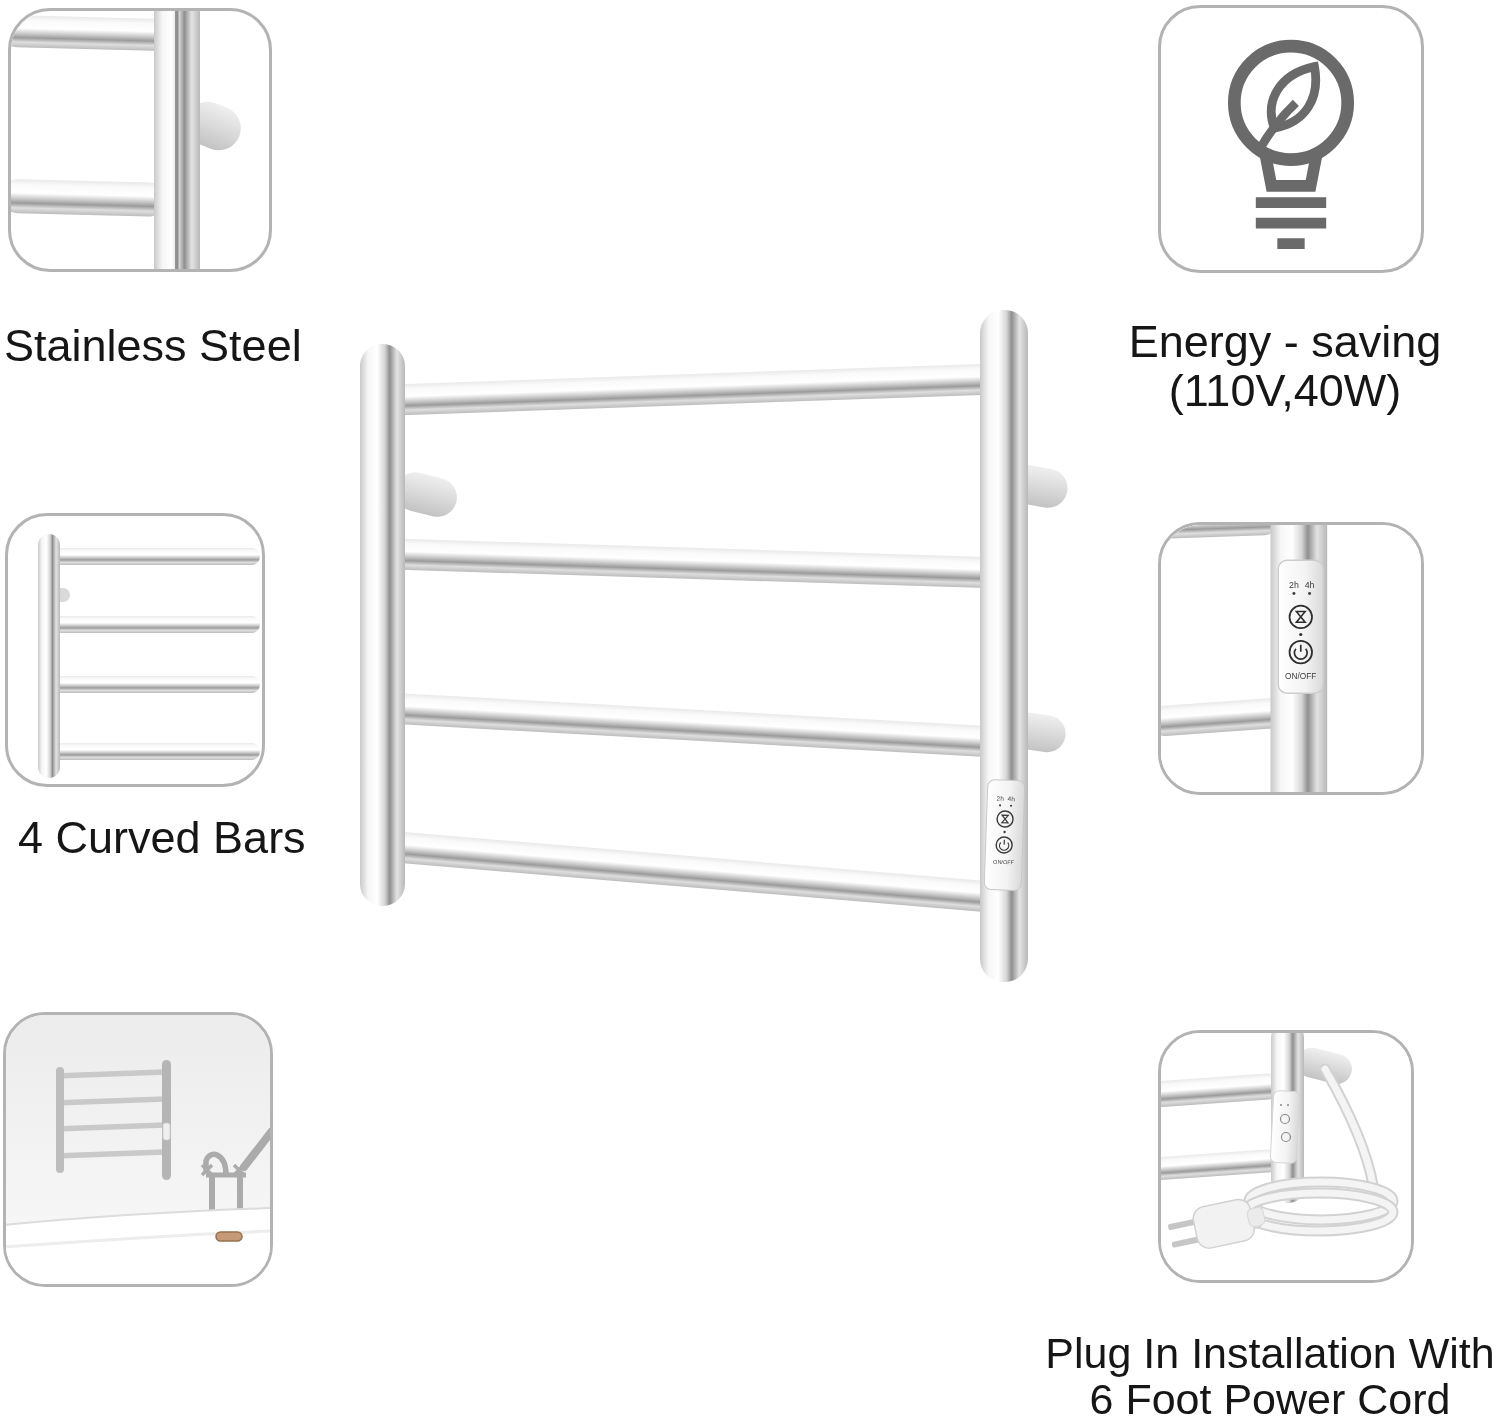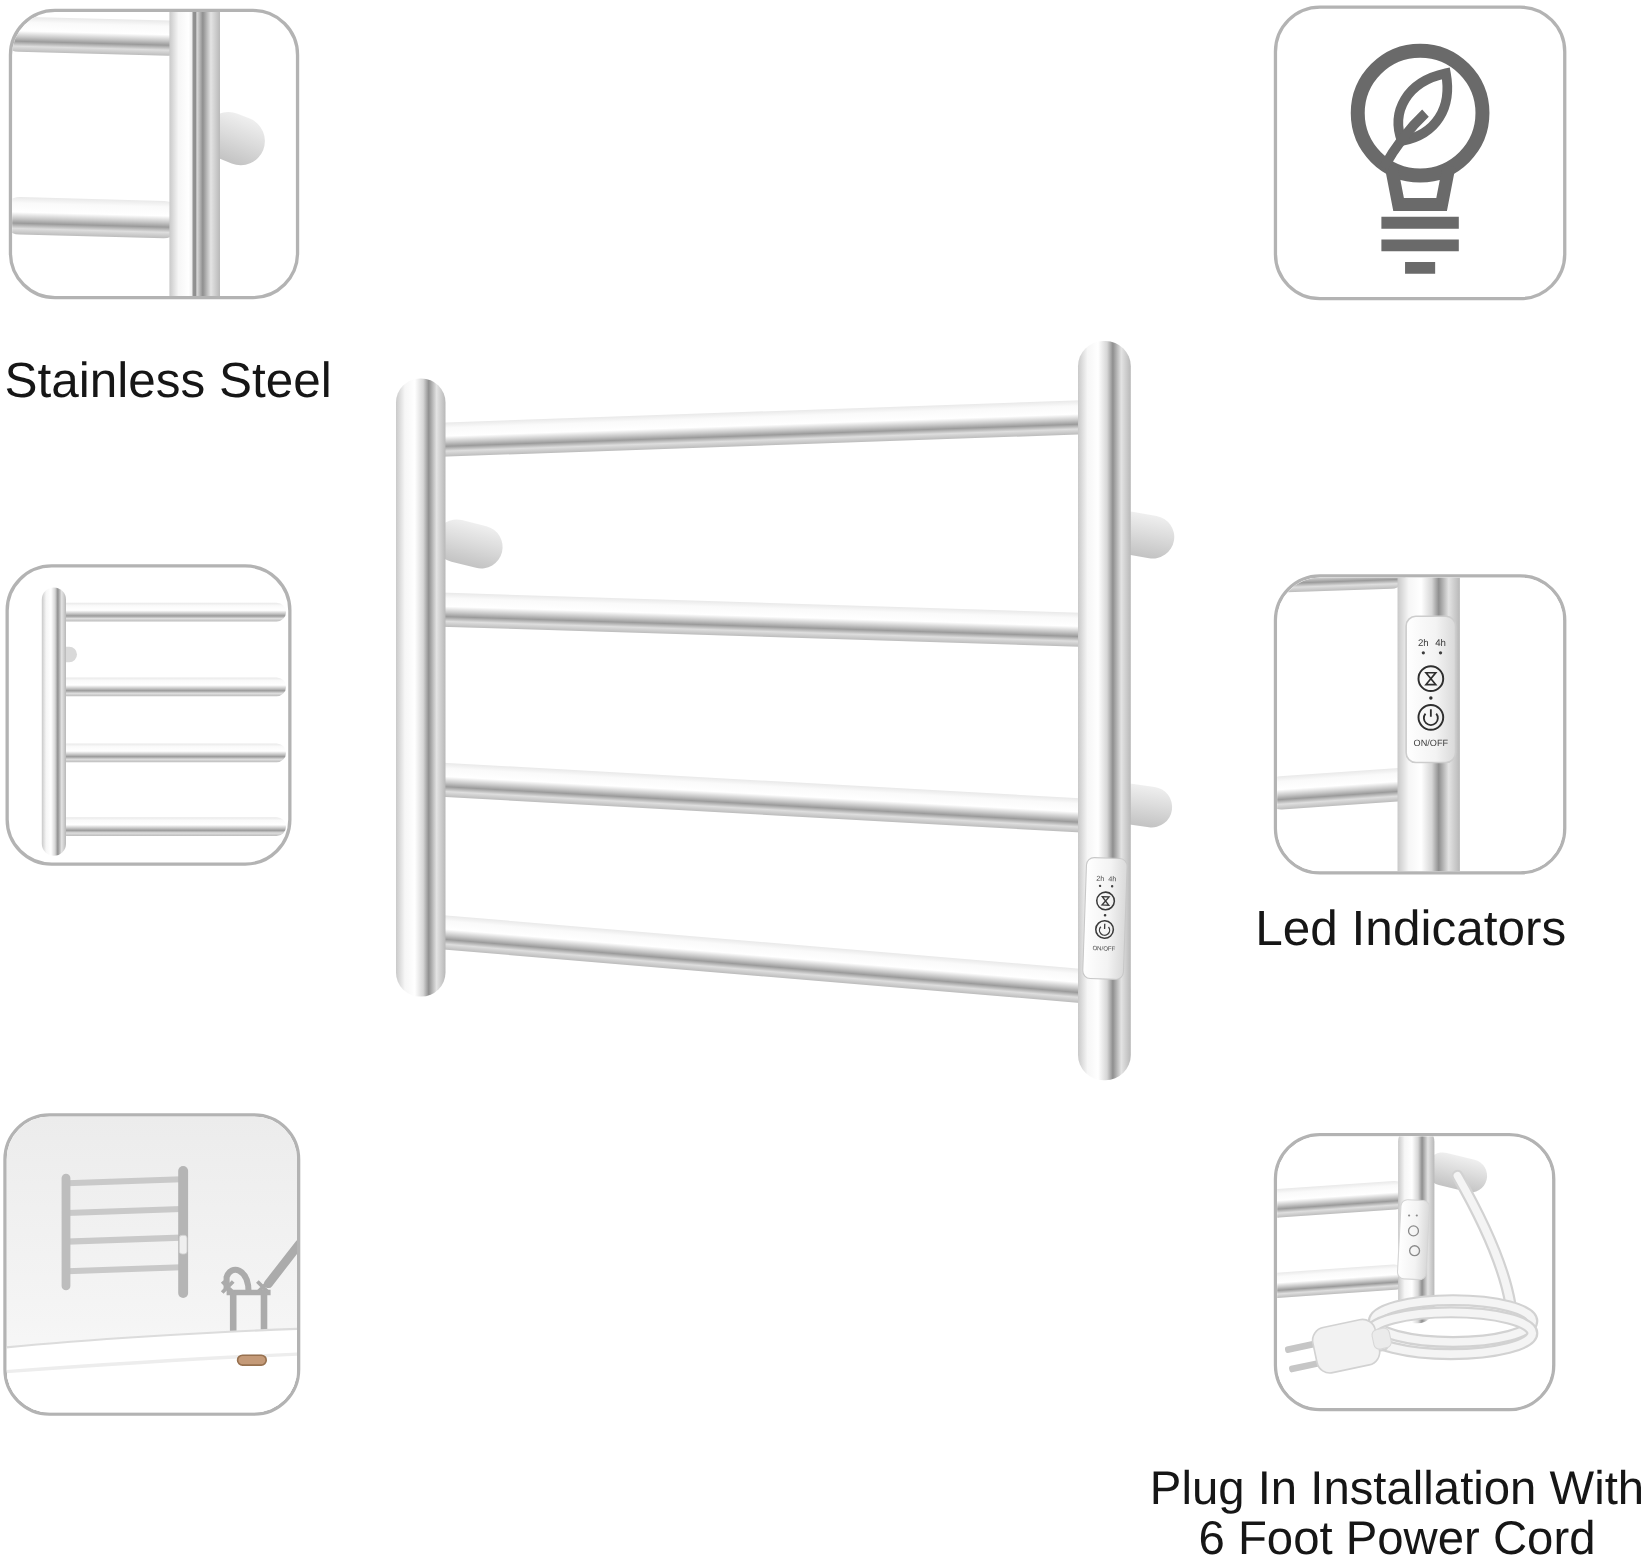--- a/index.html
+++ b/index.html
@@ -89,31 +89,36 @@
         <circle cx="133" cy="97" r="58" stroke-width="13"></circle>
         <path d="M 106,146 L 113,182 L 153,182 L 160,146" stroke-width="12"></path>
         <path d="M 97,199 L 169,199" stroke-width="11"></path>
         <path d="M 97,220 L 169,220" stroke-width="11"></path>
         <path d="M 119,241 L 147,241" stroke-width="11"></path>
         <path d="M 157,60 C 163,92 148,117 116,123 C 106,96 120,68 157,60 Z" stroke-width="9"></path>
         <path d="M 99,148 C 110,128 122,112 138,97" stroke-width="9"></path>
       </g>
     </svg>
   </div>
+  <div class="feature-label centered" style="left:1105px;top:317px;width:360px;">
+    <div>Energy - saving</div>
+    <div>(110V,40W)</div>
+  </div>
 
   <div class="thumb" style="left:5px;top:513px;width:260px;height:274px;">
     <svg viewBox="0 0 254 268">
       <rect x="42" y="72" width="20" height="14" rx="7" fill="#d9d9d9"></rect>
       <rect x="44" y="32" width="208" height="17" rx="8.5" fill="url(#tubeH)"></rect>
       <rect x="44" y="100" width="208" height="17" rx="8.5" fill="url(#tubeH)"></rect>
       <rect x="44" y="160" width="208" height="17" rx="8.5" fill="url(#tubeH)"></rect>
       <rect x="44" y="227" width="208" height="17" rx="8.5" fill="url(#tubeH)"></rect>
       <rect x="30" y="18" width="22" height="244" rx="11" fill="url(#tubeV)"></rect>
     </svg>
   </div>
+  <div class="feature-label" style="left:18px;top:812px;">4 Curved Bars</div>
 
   <div class="thumb" style="left:1158px;top:522px;width:266px;height:273px;">
     <svg viewBox="0 0 266 273">
       <rect width="266" height="273" fill="#ffffff"></rect>
       <rect x="-12" y="-14" width="132" height="28" rx="14" fill="url(#tubeH)" transform="rotate(-2 0 0)"></rect>
       <rect x="-12" y="185" width="152" height="31" rx="15.5" fill="url(#tubeH)" transform="rotate(-4 0 200)"></rect>
       <rect x="112" y="-10" width="58" height="293" fill="url(#tubeV)"></rect>
       <g>
         <rect x="120" y="36" width="46" height="136" rx="9" fill="url(#panelGrad)" stroke="#cdcdcd" stroke-width="1.5"></rect>
         <text x="136" y="64" font-size="9" fill="#3c3c3c" text-anchor="middle" font-family="Liberation Sans, sans-serif">2h</text>
@@ -128,21 +133,20 @@
         <g stroke="#2e2e2e" fill="none">
           <circle cx="143" cy="130" r="11.5" stroke-width="1.8"></circle>
           <path d="M 138,126.5 a6.5,6.5 0 1 0 10,0" stroke-width="1.7"></path>
           <path d="M 143,122.5 v7" stroke-width="1.7"></path>
         </g>
         <text x="143" y="157" font-size="8.5" fill="#3c3c3c" text-anchor="middle" font-family="Liberation Sans, sans-serif">ON/OFF</text>
       </g>
     </svg>
   </div>
   <div class="feature-label centered" style="left:1090px;top:820px;width:385px;line-height:47px;">
-    <div>Led Indicators</div>
   </div>
 
   <div class="thumb" style="left:3px;top:1012px;width:270px;height:275px;">
     <svg viewBox="0 0 264 269">
       <rect width="264" height="269" fill="url(#wallGrad)"></rect>
 
       <g>
         <rect x="55" y="58" width="104" height="5.5" fill="#c9c9c9" transform="rotate(-2 55 60)"></rect>
         <rect x="55" y="85" width="104" height="5.5" fill="#c9c9c9" transform="rotate(-2 55 88)"></rect>
         <rect x="55" y="111" width="104" height="5.5" fill="#c9c9c9" transform="rotate(-2 55 114)"></rect>

